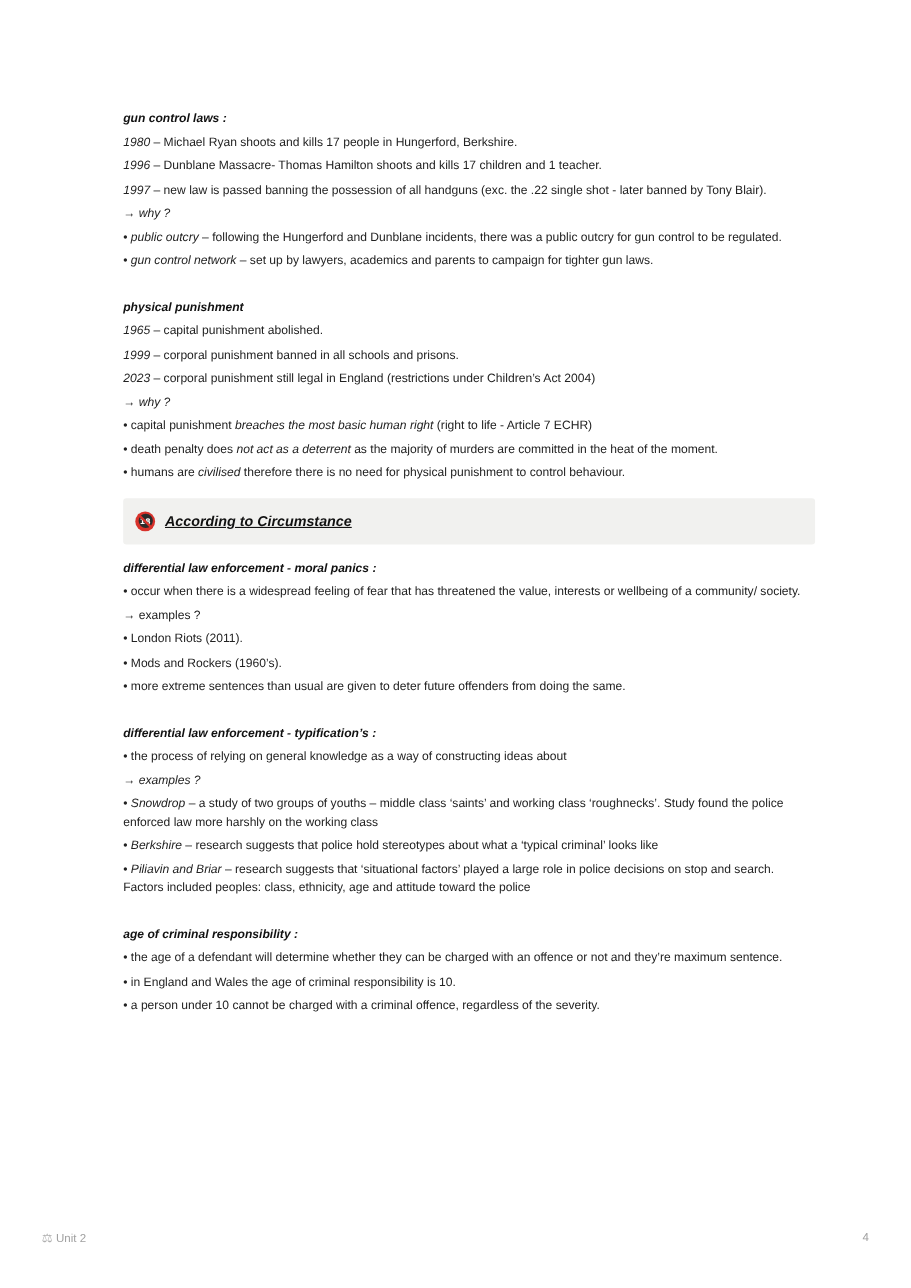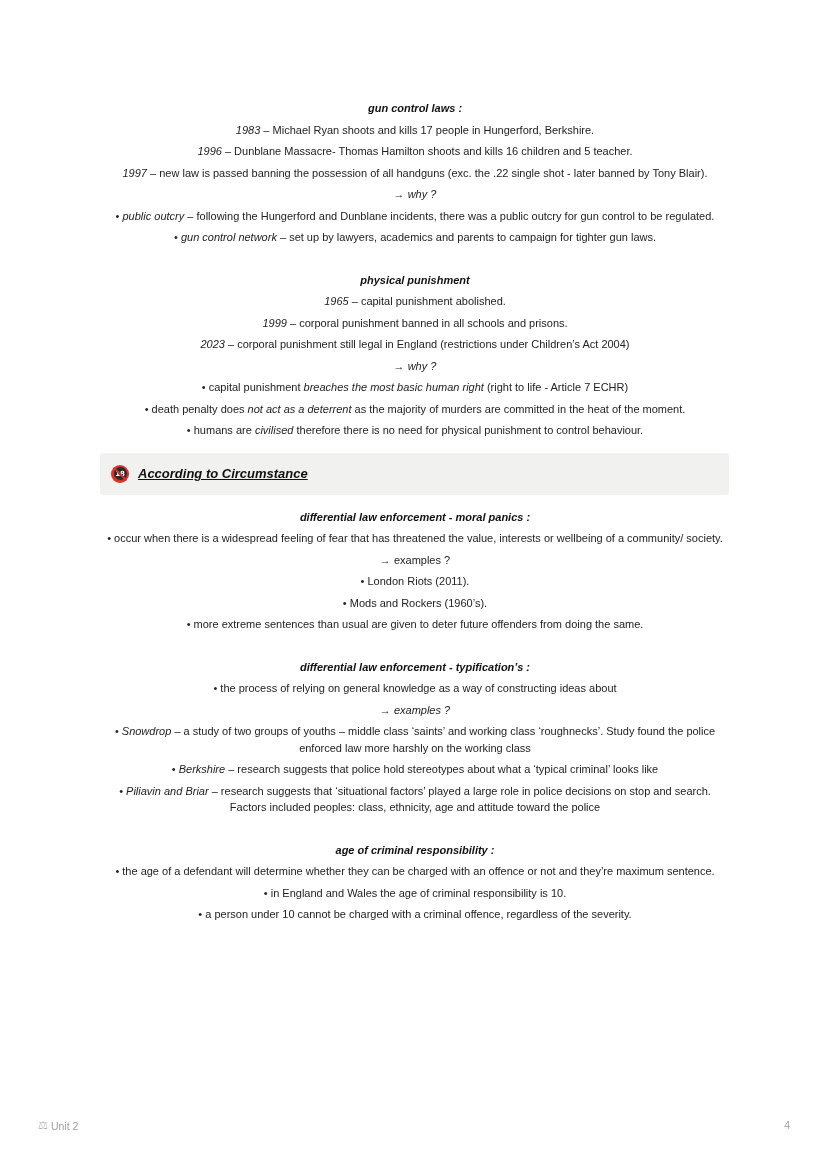--- a/index.html
+++ b/index.html
@@ -8,24 +8,23 @@
       width: 828px;
       height: 1171px;
       position: relative;
       font-family: "Liberation Sans", sans-serif;
       color: #1f1f1f;
       font-size: 11px;
       overflow: hidden;
     }
     .page {
       position: absolute;
-      left: 100px;
+      left: 112px;
       top: 100px;
       width: 630px;
-      text-align: center;
     }
     .section { margin-bottom: 0; }
     .heading {
       font-weight: bold;
       font-style: italic;
       font-size: 11px;
       color: #111;
       line-height: 17px;
       margin-bottom: 4.5px;
     }
@@ -112,22 +111,22 @@
       color: #a0a0a0;
     }
   </style>
 </head>
 <body>
 
 <div class="page">
 
   <div class="section">
     <div class="heading">gun control laws :</div>
-    <div class="line"><i>1983</i><span> – Michael Ryan shoots and kills 17 people in Hungerford, Berkshire.</span></div>
-    <div class="line"><i>1996</i><span> – Dunblane Massacre- Thomas Hamilton shoots and kills 16 children and 5 teacher.</span></div>
+    <div class="line"><i>1980</i><span> – Michael Ryan shoots and kills 17 people in Hungerford, Berkshire.</span></div>
+    <div class="line"><i>1996</i><span> – Dunblane Massacre- Thomas Hamilton shoots and kills 17 children and 1 teacher.</span></div>
     <div class="line"><i>1997</i><span> – new law is passed banning the possession of all handguns (exc. the .22 single shot - later banned by Tony Blair).</span></div>
     <div class="line"><i>→ why ?</i></div>
     <div class="line"><span>• </span><i>public outcry</i><span> – following the Hungerford and Dunblane incidents, there was a public outcry for gun control to be regulated.</span></div>
     <div class="line"><span>• </span><i>gun control network</i><span> – set up by lawyers, academics and parents to campaign for tighter gun laws.</span></div>
   </div>
 
   <div class="gap2"></div>
 
   <div class="section">
     <div class="heading">physical punishment</div>

